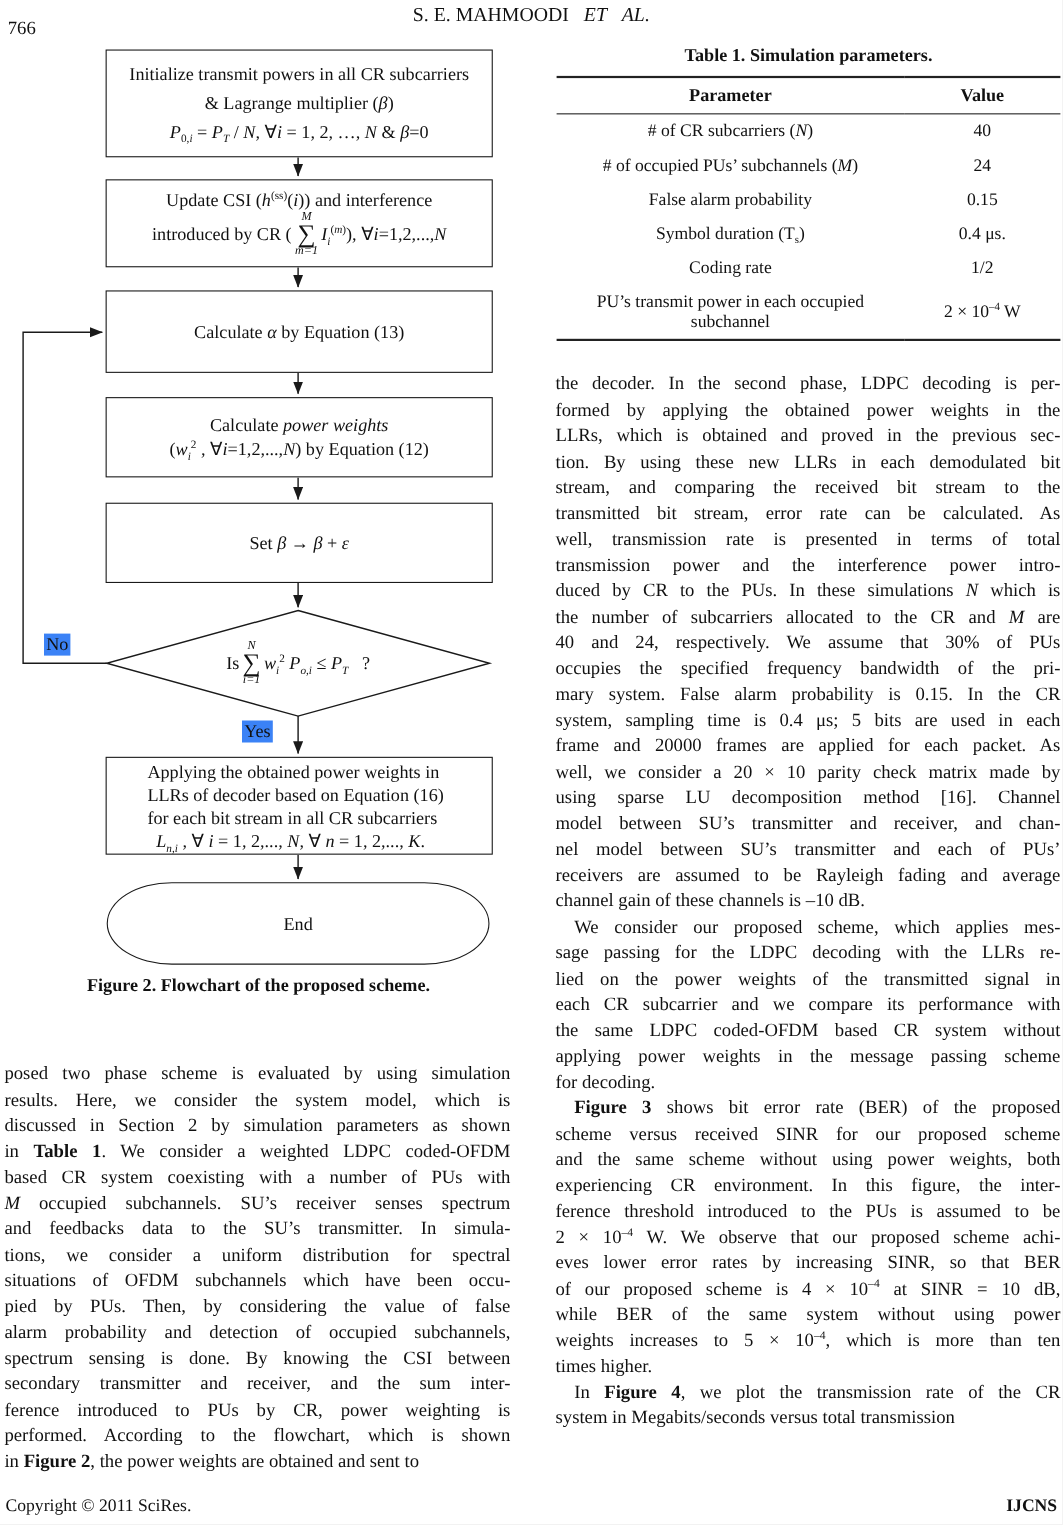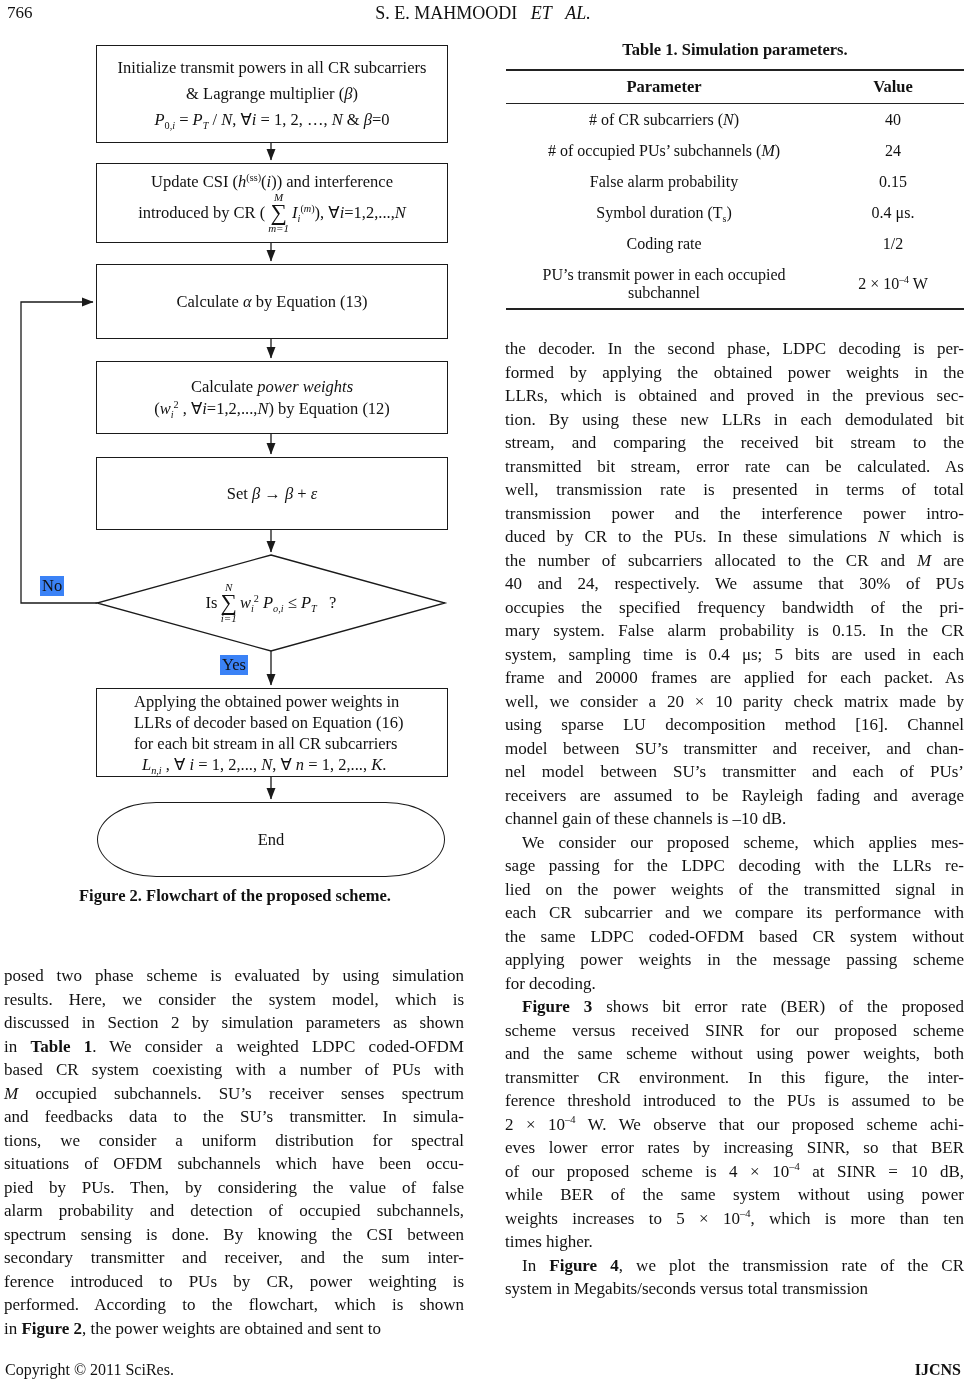--- a/index.html
+++ b/index.html
@@ -1,20 +1,20 @@
 <!DOCTYPE html>
 <html><head>
 <meta charset="utf-8">
 <style>
   html,body{margin:0;padding:0;background:#e8e8e8;}
   .page{position:relative;width:966px;height:1386px;background:#ffffff;
         font-family:"Liberation Serif", serif;color:#111;overflow:hidden;}
 
   
-  .pageno{position:absolute;left:7px;top:3px;font-size:17px;}
+  .pageno{position:absolute;left:7px;top:16px;font-size:17px;}
   .running-head{position:absolute;left:0;top:3px;width:100%;text-align:center;font-size:18px;}
 
   
   .flowchart{position:absolute;left:0;top:0;width:480px;height:940px;}
   .fc-svg{position:absolute;left:0;top:0;}
   .fbox{position:absolute;box-sizing:border-box;border:1.4px solid #1a1a1a;
         display:flex;flex-direction:column;align-items:center;justify-content:center;
         text-align:center;font-size:16.5px;background:#fff;}
   #b1{left:96px;top:45px;width:352px;height:98px;line-height:26px;}
   #b2{left:96px;top:163px;width:352px;height:80px;line-height:20px;}
@@ -237,21 +237,21 @@
         <div class="tline">lied on the power weights of the transmitted signal in</div>
         <div class="tline">each CR subcarrier and we compare its performance with</div>
         <div class="tline">the same LDPC coded-OFDM based CR system without</div>
         <div class="tline">applying power weights in the message passing scheme</div>
         <div class="tline last">for decoding.</div>
       </div>
     <div>
         <div class="tline find"><b>Figure 3</b> shows bit error rate (BER) of the proposed</div>
         <div class="tline">scheme versus received SINR for our proposed scheme</div>
         <div class="tline">and the same scheme without using power weights, both</div>
-        <div class="tline">transmitter CR environment. In this figure, the inter-</div>
+        <div class="tline">experiencing CR environment. In this figure, the inter-</div>
         <div class="tline">ference threshold introduced to the PUs is assumed to be</div>
         <div class="tline">2 × 10<sup>–4</sup> W. We observe that our proposed scheme achi-</div>
         <div class="tline">eves lower error rates by increasing SINR, so that BER</div>
         <div class="tline">of our proposed scheme is 4 × 10<sup>–4</sup> at SINR = 10 dB,</div>
         <div class="tline">while BER of the same system without using power</div>
         <div class="tline">weights increases to 5 × 10<sup>–4</sup>, which is more than ten</div>
         <div class="tline last">times higher.</div>
       </div>
     <div>
         <div class="tline find">In <b>Figure 4</b>, we plot the transmission rate of the CR</div>

